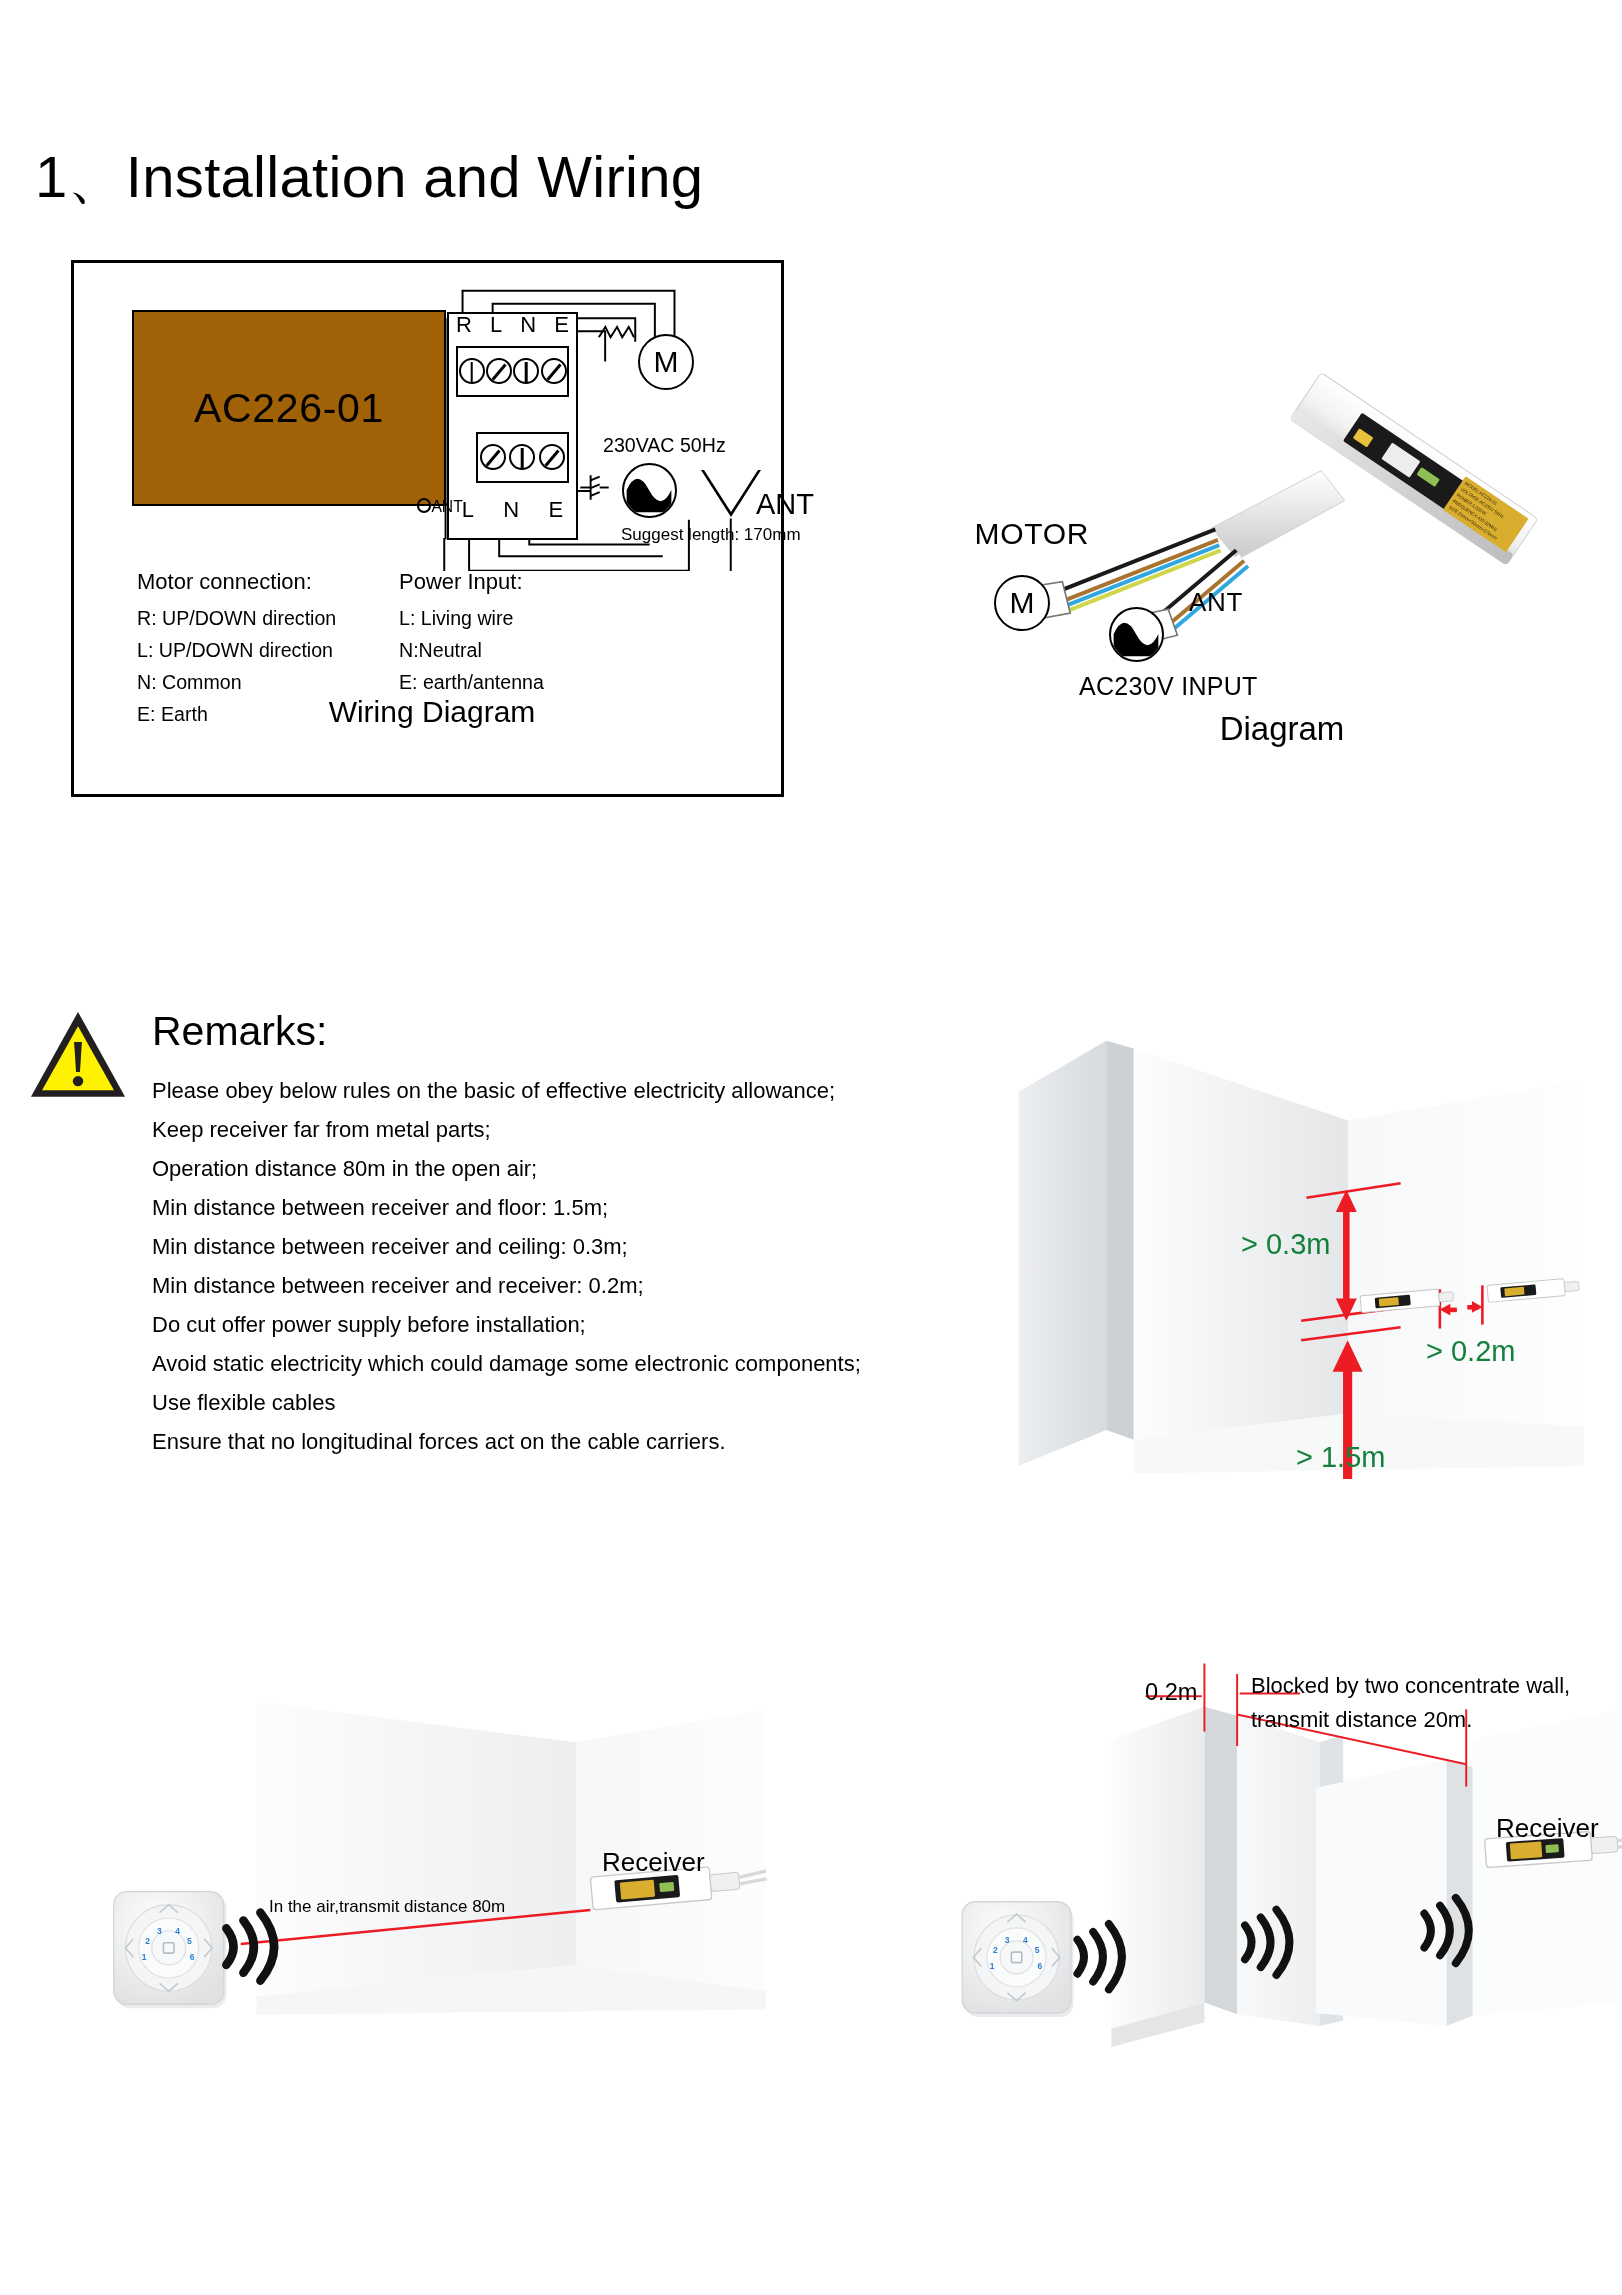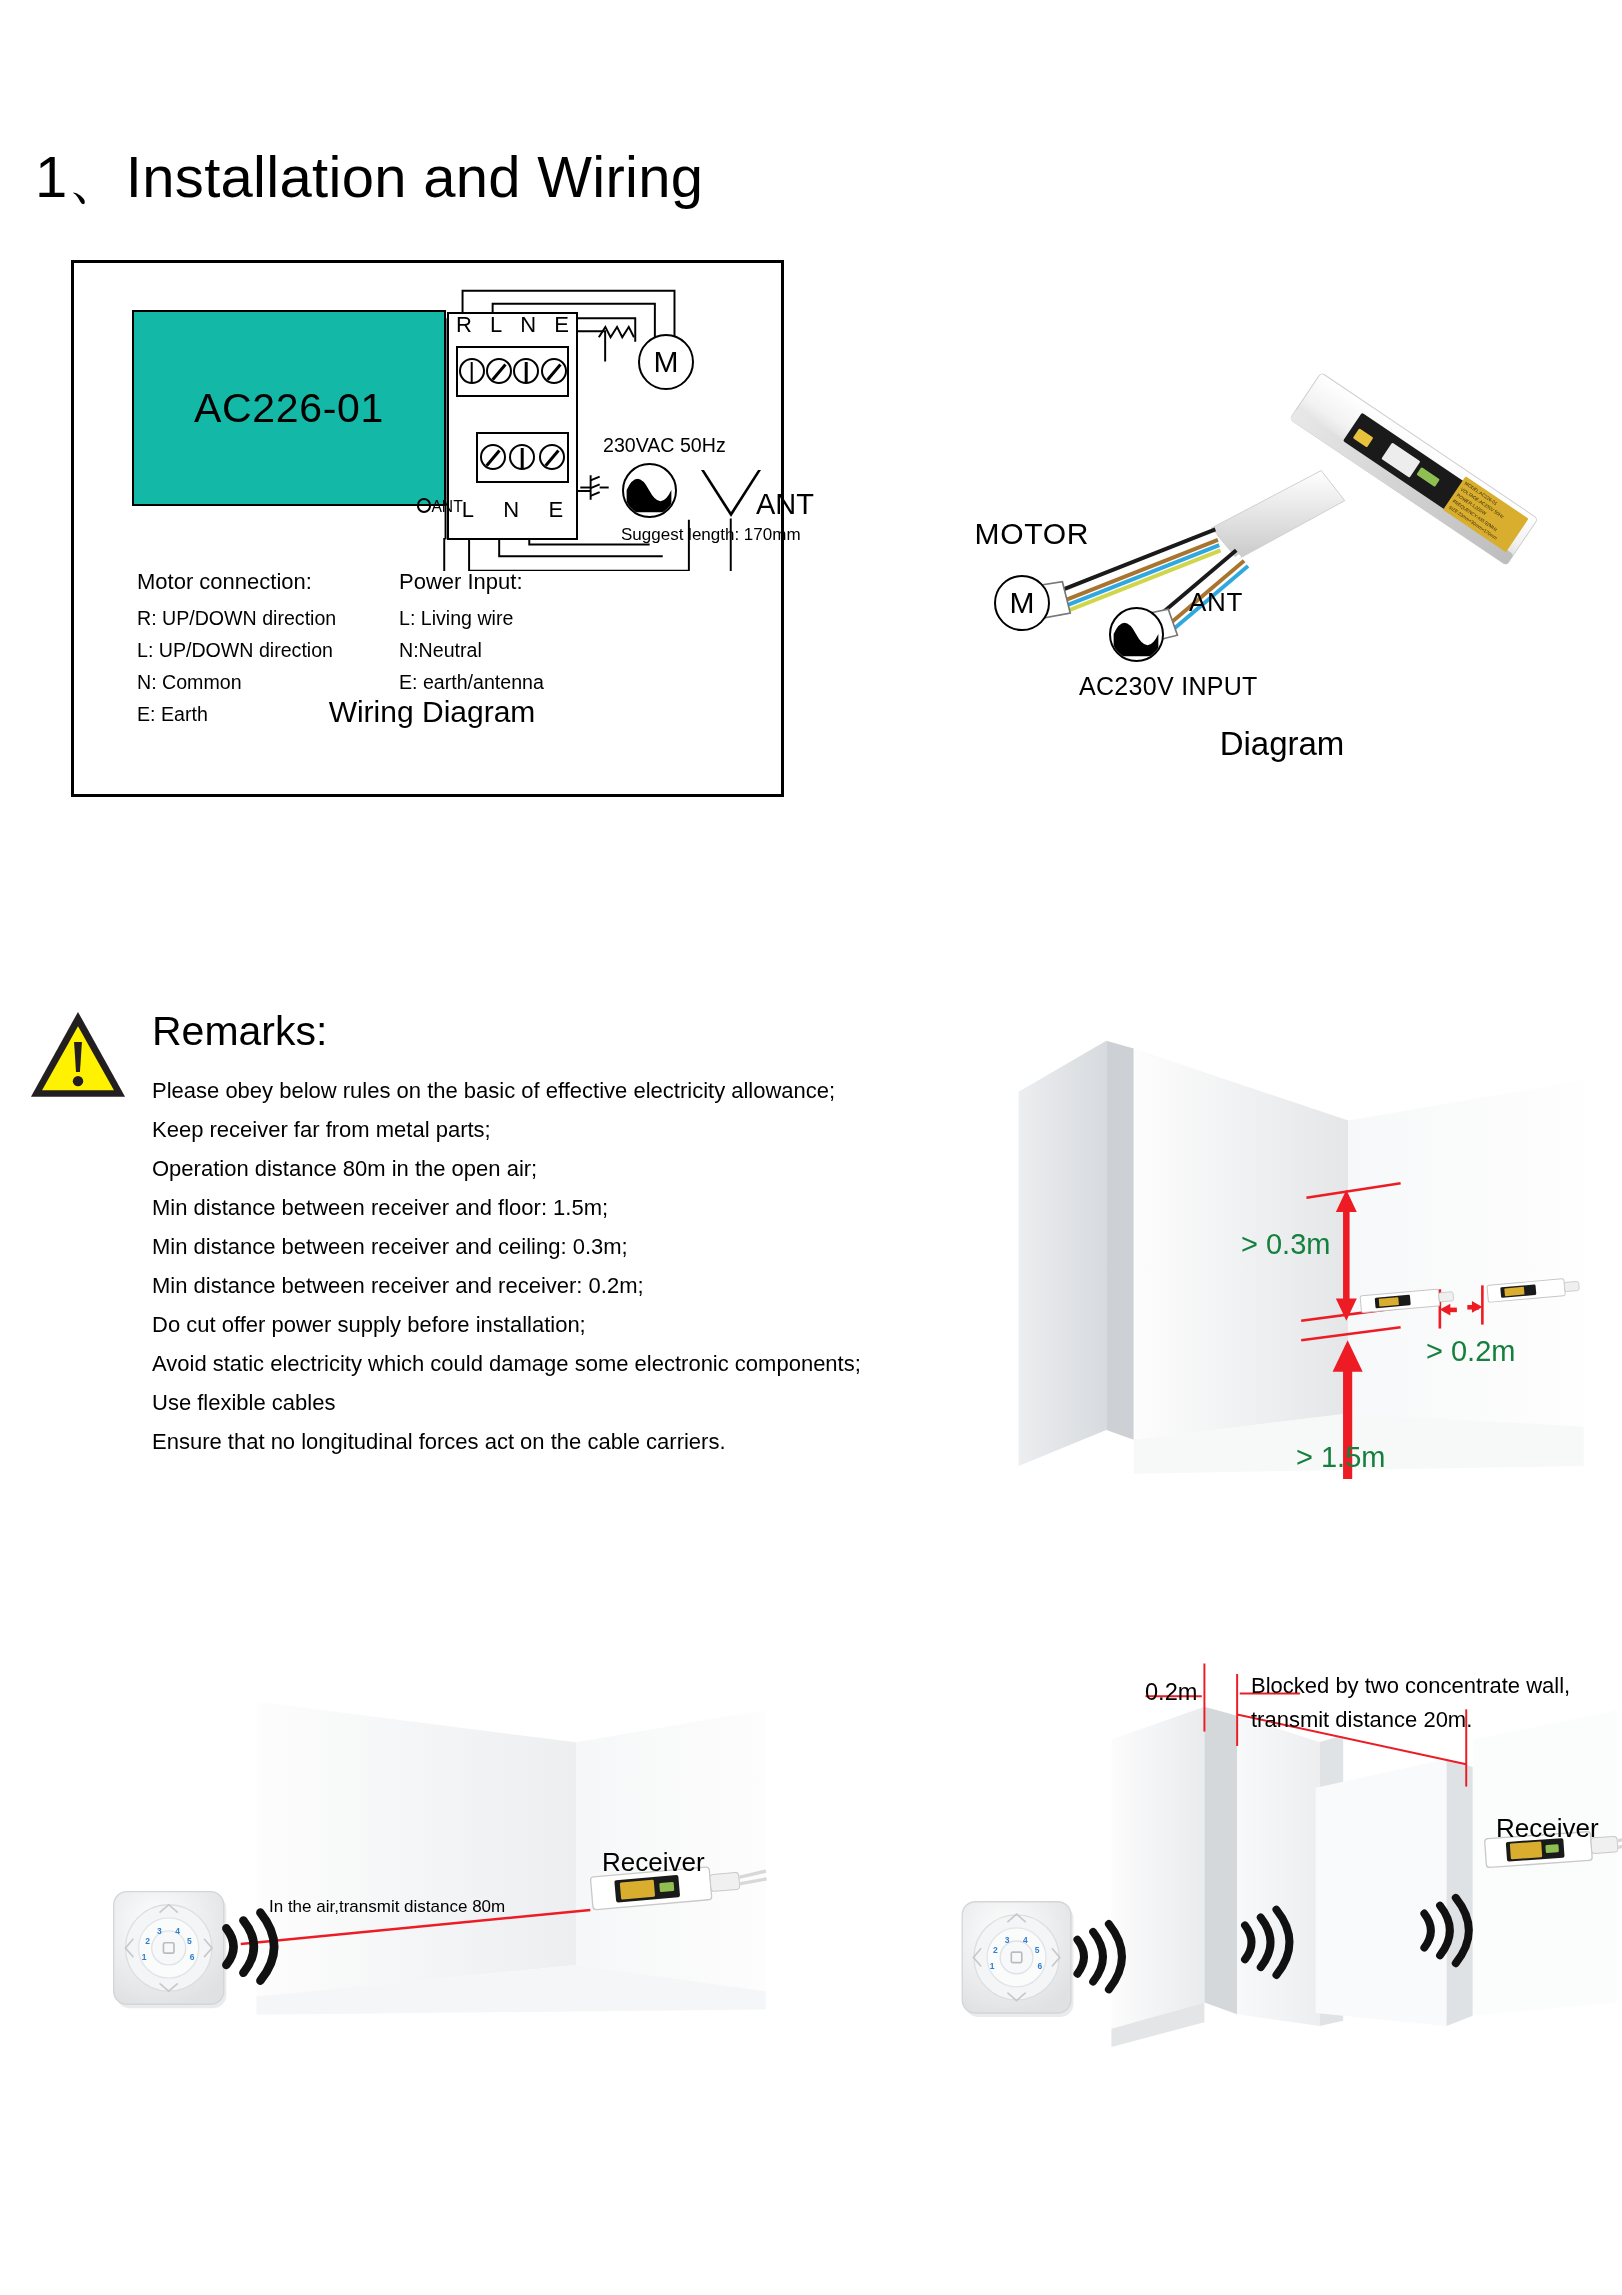--- a/index.html
+++ b/index.html
@@ -17,21 +17,21 @@
 
   
   .wiring-box {
     position:absolute; left:71px; top:260px;
     width:713px; height:537px;
     border:3.9px solid #000; background:#fff;
   }
   .ac-box {
     position:absolute; left:58px; top:47px;
     width:314px; height:196px;
-    border:2.6px solid #000; background:#14b8a6;
+    border:2.6px solid #000; background:#a16207;
   }
   .ac-label {
     position:absolute; left:0; top:0; width:100%; height:100%;
     display:flex; align-items:center; justify-content:center;
     font-size:41px; letter-spacing:0.7px;
   }
 
   
   .tb { position:absolute; left:373px; top:27.5px; width:131px; height:249px; }
   .tb-frame { position:absolute; left:0; top:21px; width:131px; height:228px; border:2.6px solid #000; background:#fff; }
@@ -103,21 +103,21 @@
 
   
   .legend { position:absolute; left:63px; top:306px; width:628px; display:flex; }
   .legend-col { width:262px; }
   .legend h4 { font-size:22px; font-weight:400; margin-bottom:13px; }
   .legend p { font-size:19.6px; margin-bottom:10.5px; line-height:1.1; }
   .wd-cap { position:absolute; left:0; top:432px; width:100%; text-align:center; font-size:30px;padding-left:9px; }
 
   
   .prod { position:absolute; left:955px; top:366px; width:654px; height:432px; }
-  .prod-cap { position:absolute; left:0; top:359px; width:100%; text-align:center; font-size:33px; }
+  .prod-cap { position:absolute; left:0; top:344px; width:100%; text-align:center; font-size:33px; }
   .lbl-motor { position:absolute; left:19.6px; top:151px; font-size:30px; letter-spacing:0.7px; }
   .lbl-ant { position:absolute; left:234px; top:221px; font-size:26px; letter-spacing:0.7px; }
   .lbl-acin { position:absolute; left:124px; top:306px; font-size:25px; letter-spacing:0.3px; white-space:nowrap; }
   .m-circ2 {
     position:absolute; left:39px; top:209px; width:56px; height:56px;
     border:2.6px solid #000; border-radius:50%; background:#fff;
     display:flex; align-items:center; justify-content:center; font-size:30px;
   }
   .ac-circ2 {
     position:absolute; left:154px; top:241px; width:55px; height:55px;

